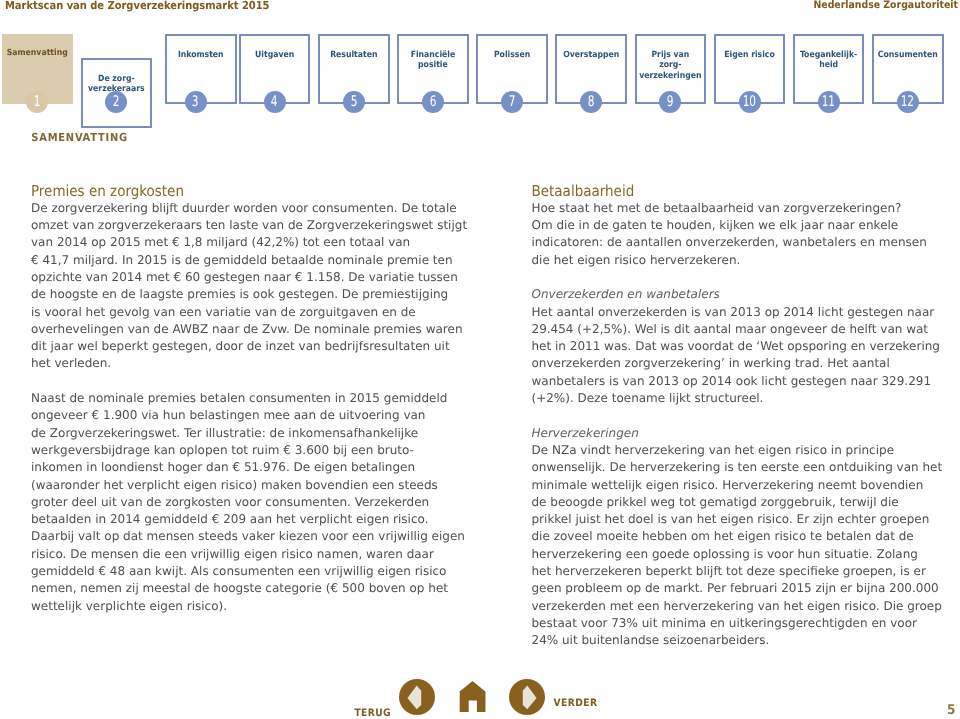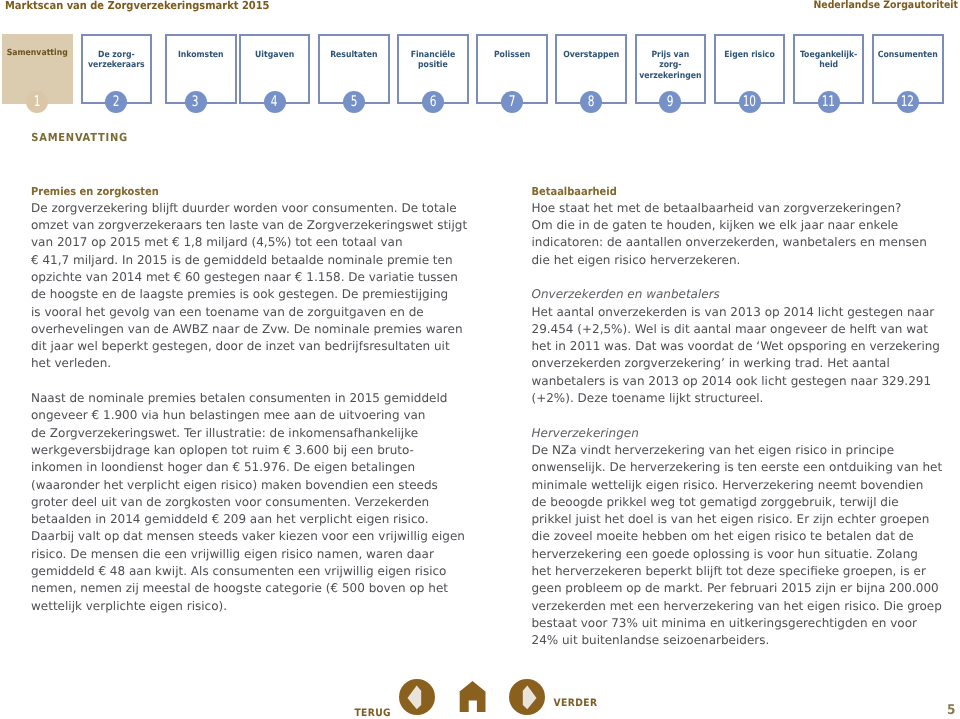--- a/index.html
+++ b/index.html
@@ -34,21 +34,21 @@
   .badge.active{background:#d9c7a8;}
 
   
   .section-title{position:absolute;left:31.3px;top:131.5px;font-size:11px;font-weight:bold;
      line-height:11px;letter-spacing:0.78px;color:#7d6a33;
      font-family:"DejaVu Sans Condensed","DejaVu Sans",sans-serif;}
 
   .col{position:absolute;top:182.5px;font-size:12px;line-height:17.3px;color:#4e5054;}
   .col-left{left:31px;width:450px;}
   .col-right{left:495.5px;width:450px;margin-left:36px;}
-  .col .h3{font-size:11px;font-weight:bold;color:#82692e;
+  .col .h3{font-size:15px;font-weight:normal;color:#82692e;
      font-family:"DejaVu Sans Condensed","DejaVu Sans",sans-serif;}
   .col .h4{font-size:12px;font-weight:normal;font-style:italic;color:#5d6064;}
   .col .ln{white-space:pre;}
   .col .gap{height:17.3px;}
 
   
   .footer{position:absolute;left:0;top:676px;width:960px;height:43px;}
   .circ{position:absolute;top:2.5px;width:36px;height:36px;border-radius:50%;background:#8a601f;}
   #btn-back{left:399.4px;}
   #btn-home{position:absolute;left:459.2px;top:5.3px;width:27.2px;height:31.2px;}
@@ -66,21 +66,21 @@
 <div class="page">
 
   <div class="hdr-left">Marktscan van de Zorgverzekeringsmarkt 2015</div>
   <div class="hdr-right">Nederlandse Zorgautoriteit</div>
 
   <div class="nav" id="nav">
       <div class="tab active" style="left: 1.5px;">
         <div class="tab-label">Samenvatting</div>
       </div>
       <div class="badge active" style="left: 26.25px;"><span>1</span></div>
-      <div class="tab inactive" style="left: 80.64px;">
+      <div class="tab inactive" style="left: 80.64px; margin-top: 24px;">
         <div class="tab-label">De zorg-
 verzekeraars</div>
       </div>
       <div class="badge" style="left: 105.39px;"><span>2</span></div>
       <div class="tab inactive" style="left: 165px;">
         <div class="tab-label">Inkomsten</div>
       </div>
       <div class="badge" style="left: 184.53px;"><span>3</span></div>
       <div class="tab inactive" style="left: 238.92px;">
         <div class="tab-label">Uitgaven</div>
@@ -126,25 +126,25 @@
 
   <div class="section-title">SAMENVATTING</div>
 
   <div class="col col-left" id="col-left">
       <div class="h3">
         <div class="ln">Premies en zorgkosten</div>
       </div>
       <div class="p">
         <div class="ln">De zorgverzekering blijft duurder worden voor consumenten. De totale</div>
         <div class="ln">omzet van zorgverzekeraars ten laste van de Zorgverzekeringswet stijgt</div>
-        <div class="ln">van 2017 op 2015 met € 1,8 miljard (4,5%) tot een totaal van</div>
+        <div class="ln">van 2014 op 2015 met € 1,8 miljard (42,2%) tot een totaal van</div>
         <div class="ln">€ 41,7 miljard. In 2015 is de gemiddeld betaalde nominale premie ten</div>
         <div class="ln">opzichte van 2014 met € 60 gestegen naar € 1.158. De variatie tussen</div>
         <div class="ln">de hoogste en de laagste premies is ook gestegen. De premiestijging</div>
-        <div class="ln">is vooral het gevolg van een toename van de zorguitgaven en de</div>
+        <div class="ln">is vooral het gevolg van een variatie van de zorguitgaven en de</div>
         <div class="ln">overhevelingen van de AWBZ naar de Zvw. De nominale premies waren</div>
         <div class="ln">dit jaar wel beperkt gestegen, door de inzet van bedrijfsresultaten uit</div>
         <div class="ln">het verleden.</div>
       </div>
       <div class="gap"></div>
       <div class="p">
         <div class="ln">Naast de nominale premies betalen consumenten in 2015 gemiddeld</div>
         <div class="ln">ongeveer € 1.900 via hun belastingen mee aan de uitvoering van</div>
         <div class="ln">de Zorgverzekeringswet. Ter illustratie: de inkomensafhankelijke</div>
         <div class="ln">werkgeversbijdrage kan oplopen tot ruim € 3.600 bij een bruto-</div>

